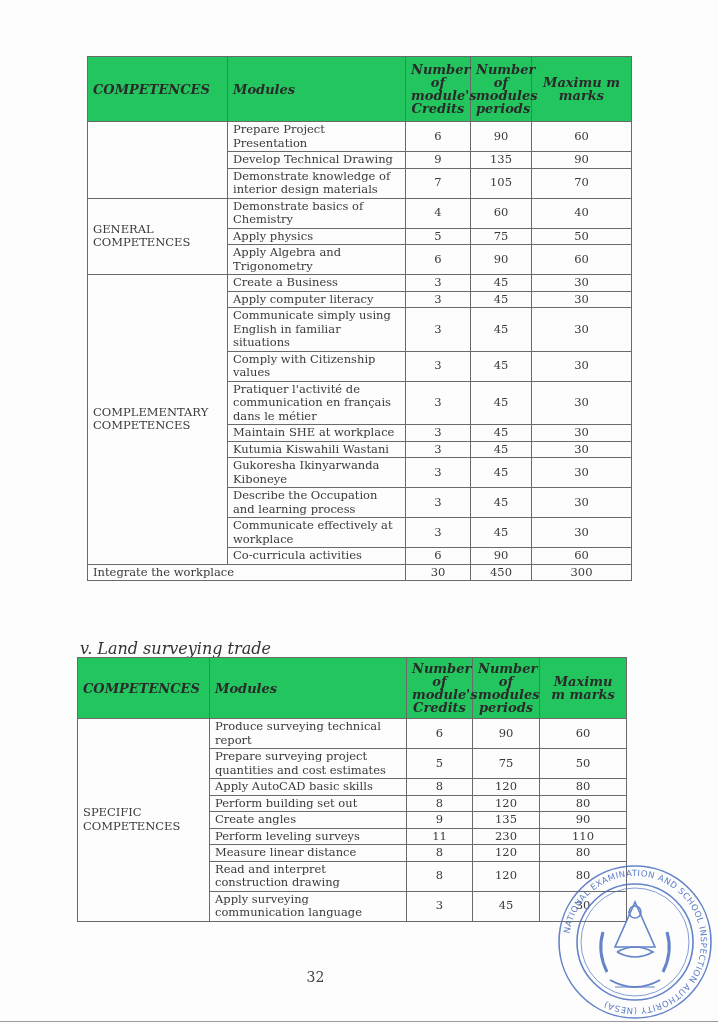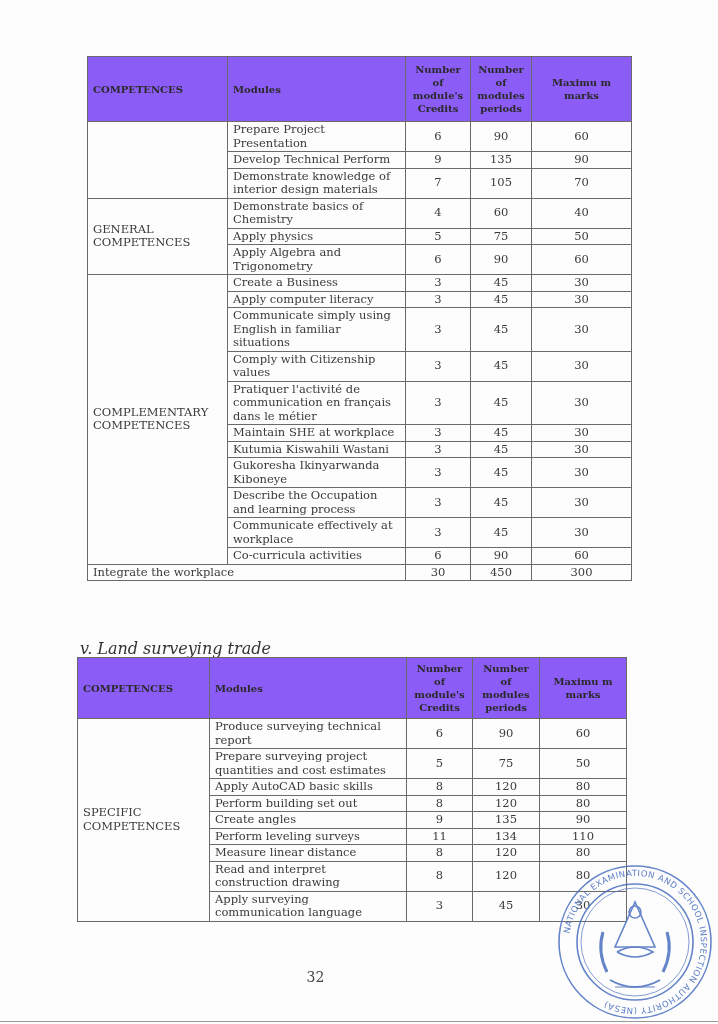--- a/index.html
+++ b/index.html
@@ -2,21 +2,21 @@
 <html><head>
 <meta charset="utf-8">
 <style>
   html, body { margin: 0; padding: 0; }
   body {
     width: 718px; height: 1024px; background: #fdfdfd; position: relative;
     font-family: "DejaVu Serif", "Liberation Serif", serif; color: #3a3a3a; overflow: hidden;
   }
   table { border-collapse: collapse; position: absolute; table-layout: fixed; }
   td, th { border: 1px solid #6a6a6a; font-size: 11.5px; line-height: 13.5px; padding: 1px 5px; vertical-align: middle; }
-  th { background: #8b5cf6; font-weight: bold; color: #2a2a2a; font-size: 10px; line-height: 13px; }
+  th { background: #22c55e; font-weight: bold; color: #2a2a2a; font-size: 13px; line-height: 13px; font-style: italic; }
   th.left { text-align: left; margin-left: 40px; }
   th.center { text-align: center; }
   td.num { text-align: center; }
   td.comp { vertical-align: middle; }
   #t1 { left: 87px; top: 56px; width: 544px; }
   #t2 { left: 77px; top: 657px; width: 549px; }
   #t1 th { height: 62px; }
   #t2 th { height: 58px; }
   .caption { position: absolute; left: 80px; top: 639px; font-style: italic; font-size: 16px; color: #333; }
   .pagenum { position: absolute; left: 0; width: 631px; top: 969px; text-align: center; font-size: 14px; color: #444; }
@@ -45,21 +45,21 @@
   </thead>
   <tbody id="t1-body">
       <tr>
         <td rowspan="3" class="comp"></td>
         <td>Prepare Project Presentation</td>
         <td class="num">6</td>
         <td class="num">90</td>
         <td class="num">60</td>
       </tr>
       <tr>
-        <td>Develop Technical Perform</td>
+        <td>Develop Technical Drawing</td>
         <td class="num">9</td>
         <td class="num">135</td>
         <td class="num">90</td>
       </tr>
       <tr>
         <td>Demonstrate knowledge of interior design materials</td>
         <td class="num">7</td>
         <td class="num">105</td>
         <td class="num">70</td>
       </tr>
@@ -205,21 +205,21 @@
       </tr>
       <tr>
         <td>Create angles</td>
         <td class="num">9</td>
         <td class="num">135</td>
         <td class="num">90</td>
       </tr>
       <tr>
         <td>Perform leveling surveys</td>
         <td class="num">11</td>
-        <td class="num">134</td>
+        <td class="num">230</td>
         <td class="num">110</td>
       </tr>
       <tr>
         <td>Measure linear distance</td>
         <td class="num">8</td>
         <td class="num">120</td>
         <td class="num">80</td>
       </tr>
       <tr>
         <td>Read and interpret construction drawing</td>

